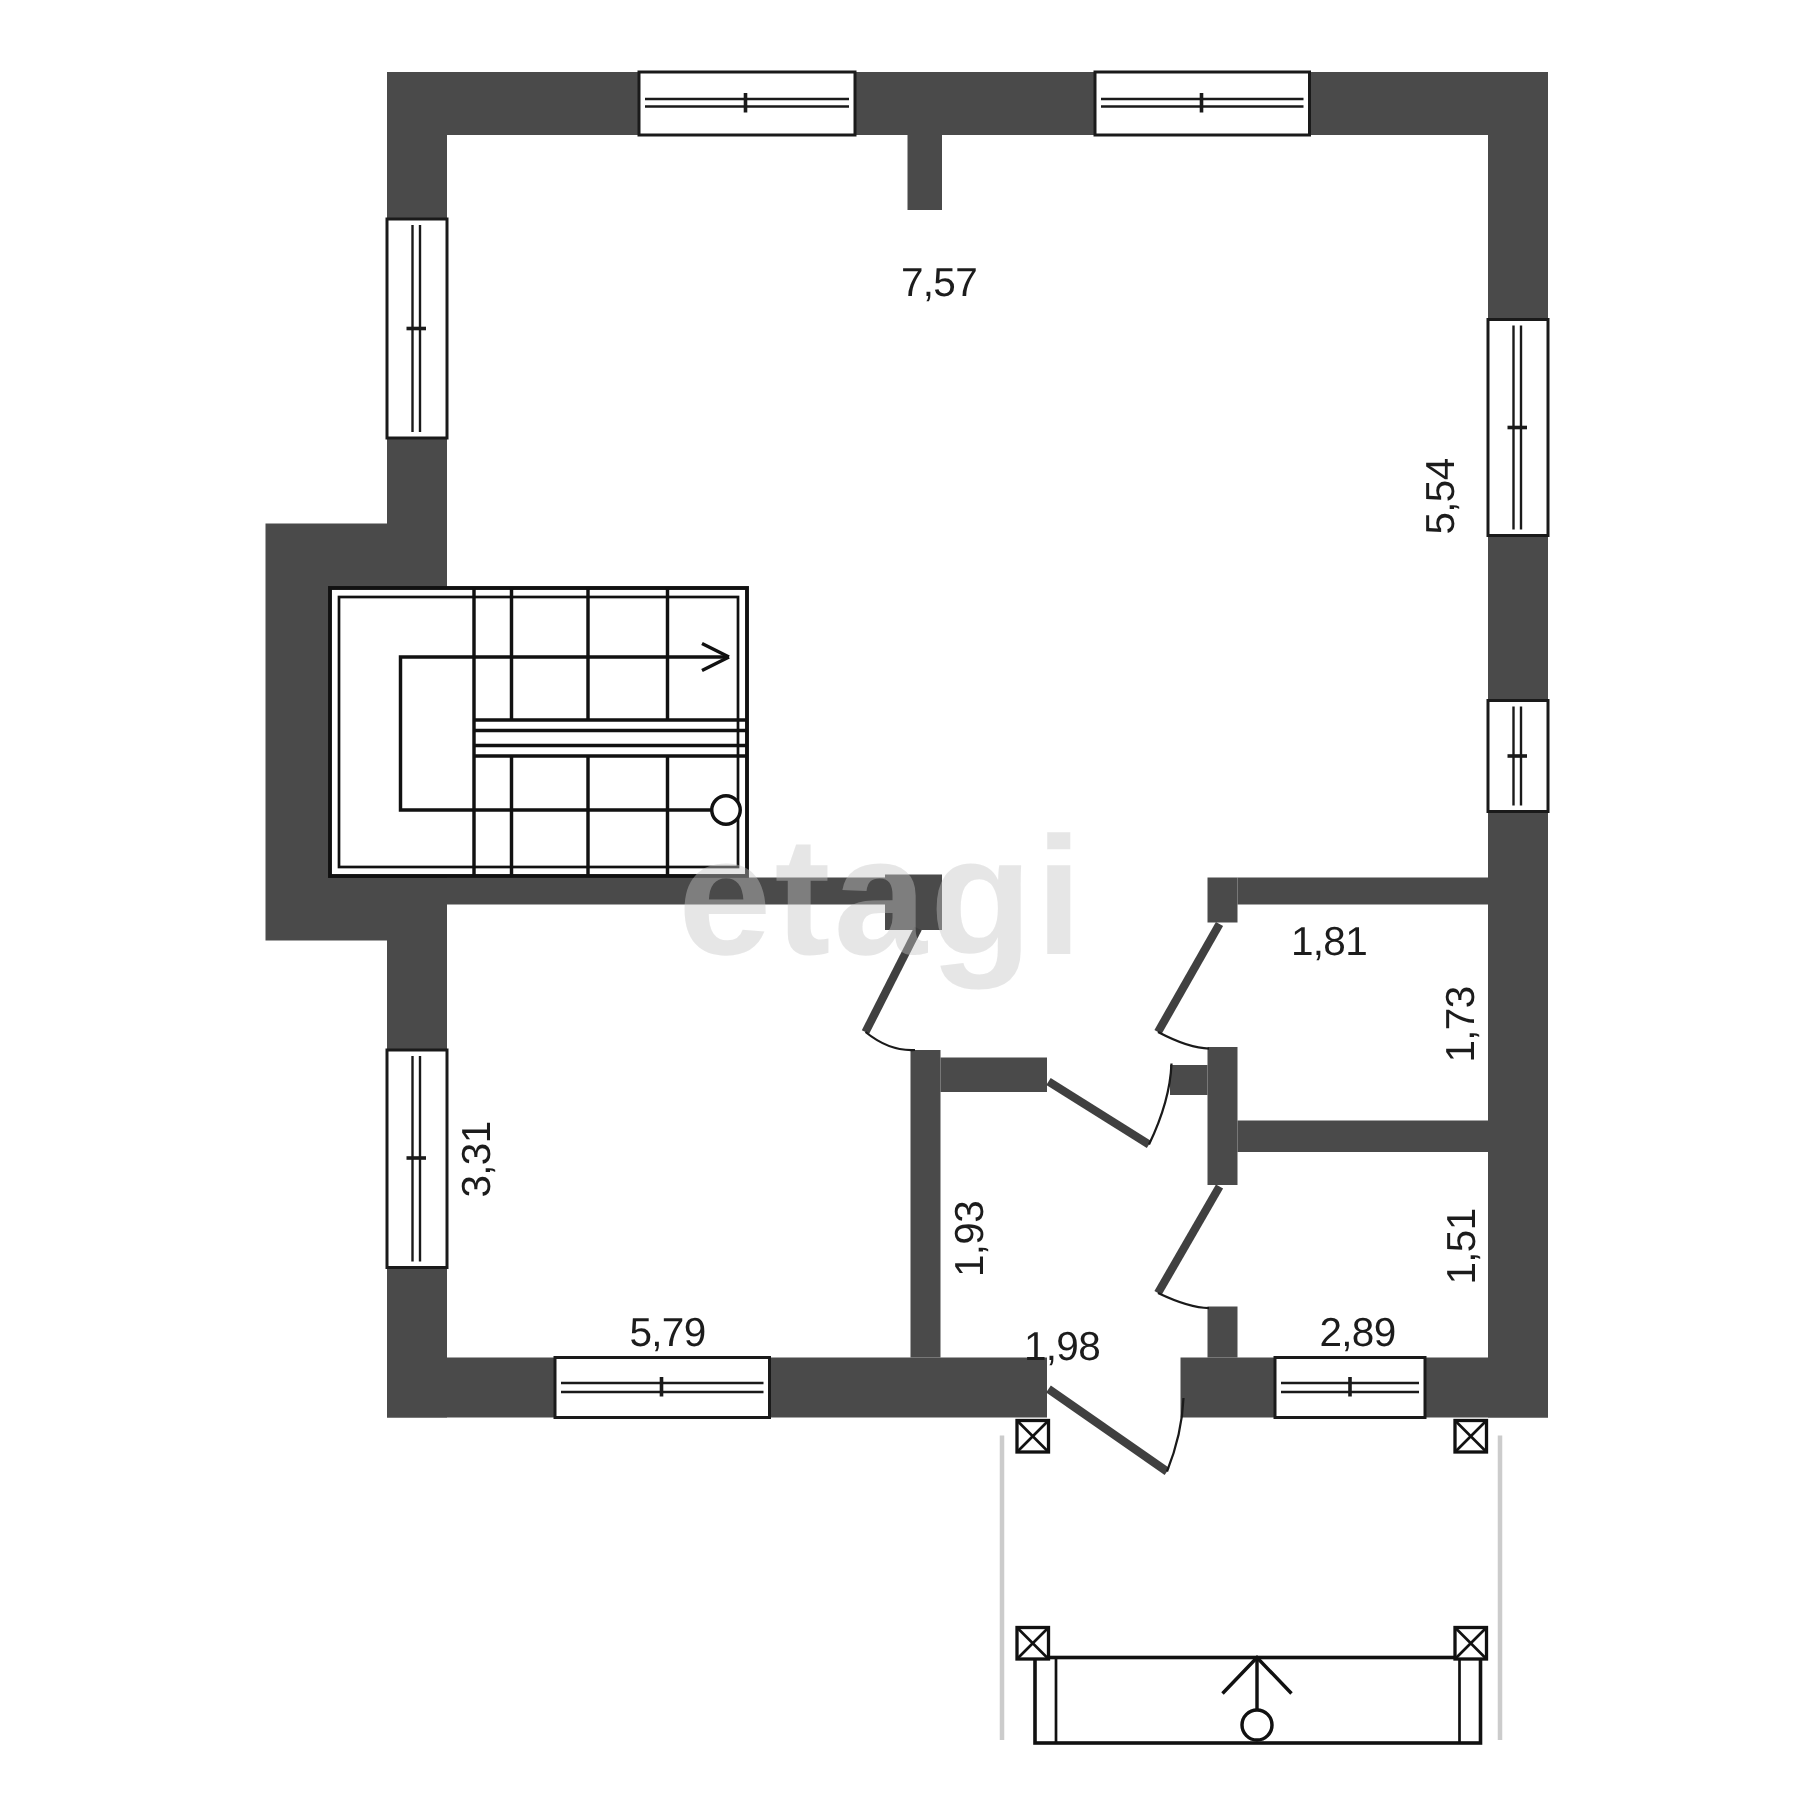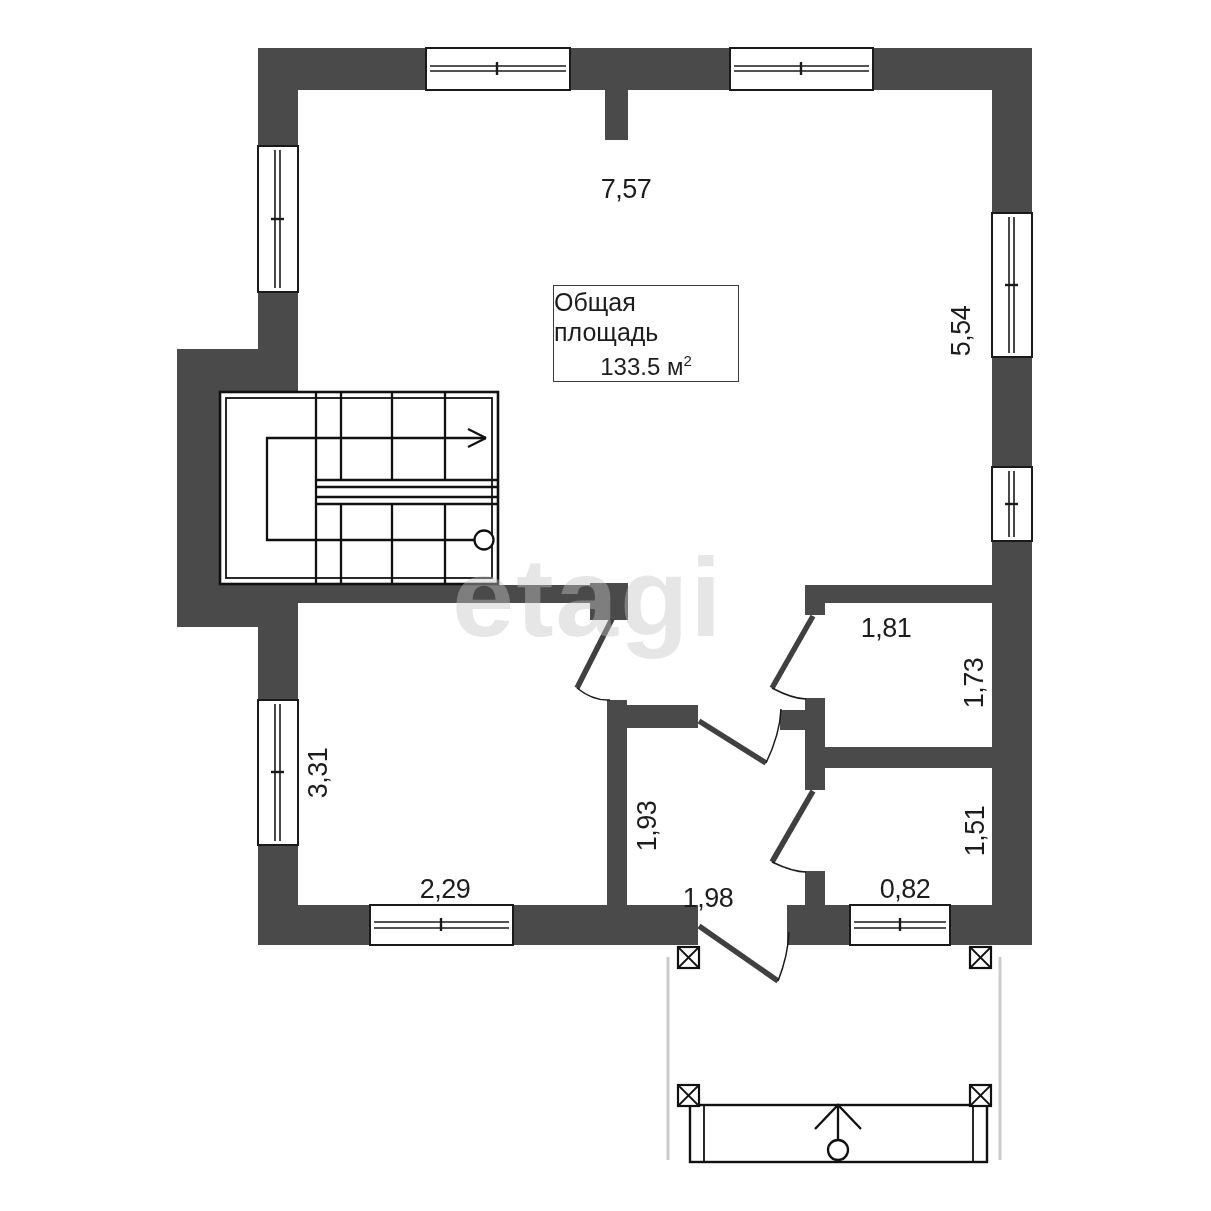--- a/index.html
+++ b/index.html
@@ -189,23 +189,19 @@
   </svg>
 
   <div class="dim" style="left:626px;top:189px">7,57</div>
   <div class="dim vert" style="left:961px;top:331px">5,54</div>
   <div class="dim" style="left:886px;top:628px">1,81</div>
   <div class="dim vert" style="left:974px;top:683px">1,73</div>
   <div class="dim vert" style="left:318px;top:773px">3,31</div>
   <div class="dim vert" style="left:647px;top:826px">1,93</div>
   <div class="dim" style="left:708px;top:898px">1,98</div>
   <div class="dim vert" style="left:975px;top:831px">1,51</div>
-  <div class="dim" style="left:905px;top:889px">0,82</div>
-  <div class="dim" style="left:445px;top:889px">2,29</div>
-
-  <div class="area-box">
-    <div class="area-title">Общая площадь</div>
-    <div class="area-value"><span>133.5 м</span><sup>2</sup></div>
-  </div>
+  <div class="dim" style="left:905px;top:889px">2,89</div>
+  <div class="dim" style="left:445px;top:889px">5,79</div>
+
 
   <div class="watermark">etagi</div>
 
 </div>
 
 </body></html>

